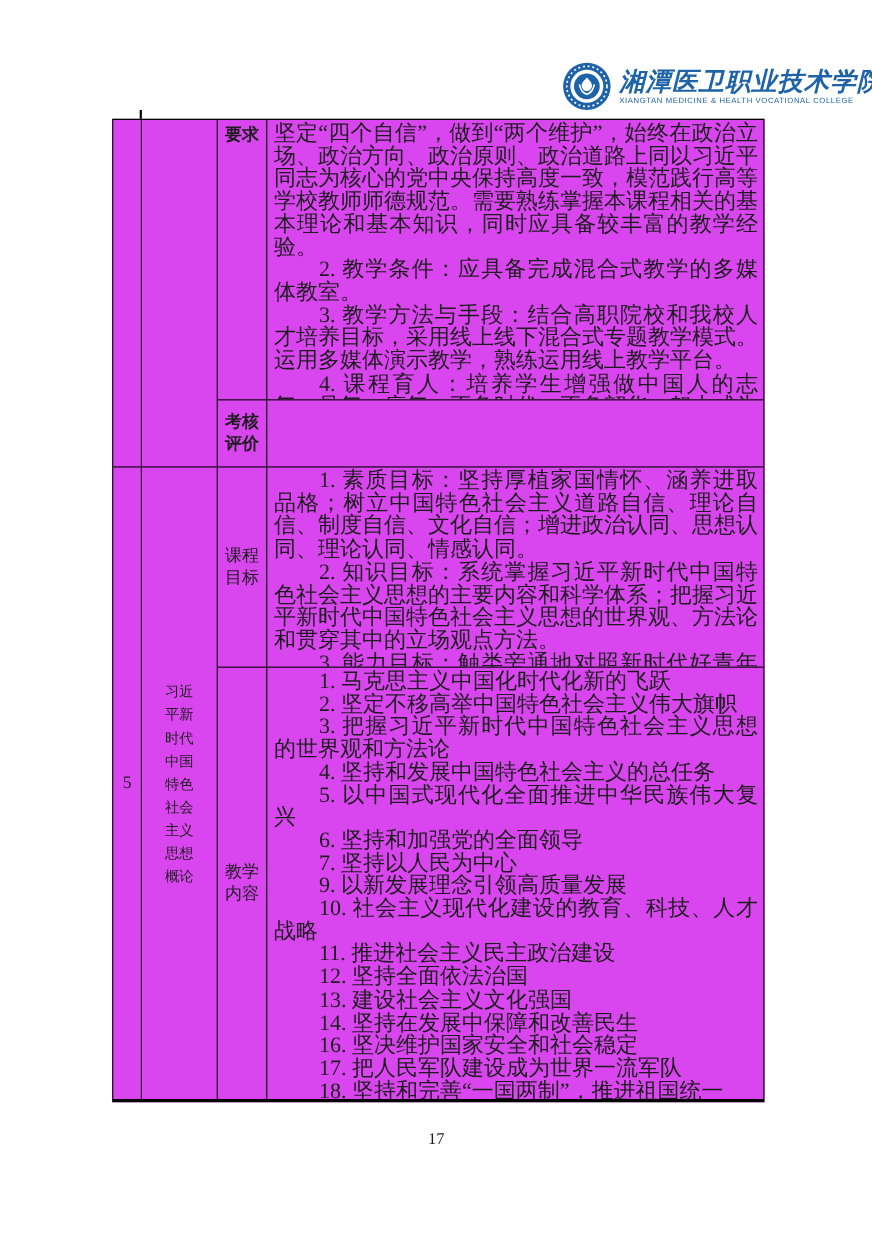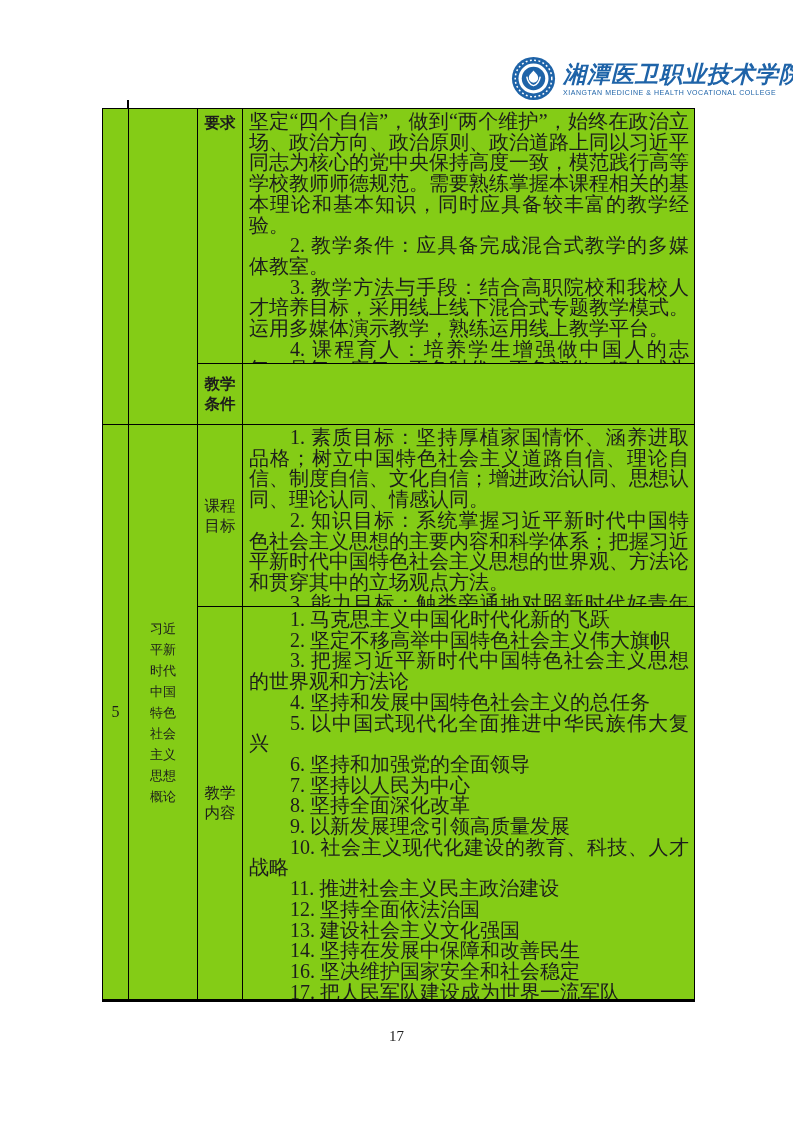--- a/index.html
+++ b/index.html
@@ -23,21 +23,21 @@
   .logo-en {
     font-family:"Liberation Sans","DejaVu Sans",sans-serif;
     font-size:7px; color:#1e63a8; letter-spacing:0.55px; margin-top:1px; white-space:nowrap;
   }
 
   
   .stub { position:absolute; top:100px; width:2px; height:8px; background:#000; }
   .table {
     position:absolute; left:102px; top:108px; width:593px;
     border:1.6px solid #000; border-bottom-width:3px;
-    background:#84cc16;
+    background:#d946ef;
   }
   .trow { display:flex; }
   .trow.row5 { border-top:1.6px solid #000; }
   .col-num {
     width:26px; flex:0 0 auto; border-right:1.4px solid #000;
     display:flex; align-items:center; justify-content:center;
     font-size:16px;
   }
   .col-course {
     width:69px; flex:0 0 auto; border-right:1.4px solid #000;
@@ -113,21 +113,21 @@
           <div class="lead">坚定“四个自信”，做到“两个维护”，始终在政治立场、政治方向、政治原则、政治道路上同以习近平同志为核心的党中央保持高度一致，模范践行高等学校教师师德规范。需要熟练掌握本课程相关的基本理论和基本知识，同时应具备较丰富的教学经验。</div>
           <div>
               <div class="para">2. 教学条件：应具备完成混合式教学的多媒体教室。</div>
               <div class="para">3. 教学方法与手段：结合高职院校和我校人才培养目标，采用线上线下混合式专题教学模式。运用多媒体演示教学，熟练运用线上教学平台。</div>
               <div class="para">4. 课程育人：培养学生增强做中国人的志气、骨气、底气，不负时代，不负韶华，努力成为堪当民族复兴重任的时代新人，成为中国特色社会主义事业的合格建设者和接班人。</div>
             </div>
         </div>
       </div>
       <div class="subrow second h-asm">
         <div class="sublabel bold">
-          <div class="lbl">教学条件</div>
+          <div class="lbl">考核评价</div>
         </div>
       </div>
     </div>
   </div>
 
   <div class="trow row5">
     <div class="col-num">5</div>
     <div class="col-course">
       <div class="course-name">习近平新时代中国特色社会主义思想概论</div>
     </div>
@@ -150,21 +150,20 @@
         </div>
         <div class="subcontent">
           <div>
               <div class="para">1. 马克思主义中国化时代化新的飞跃</div>
               <div class="para">2. 坚定不移高举中国特色社会主义伟大旗帜</div>
               <div class="para">3. 把握习近平新时代中国特色社会主义思想的世界观和方法论</div>
               <div class="para">4. 坚持和发展中国特色社会主义的总任务</div>
               <div class="para">5. 以中国式现代化全面推进中华民族伟大复兴</div>
               <div class="para">6. 坚持和加强党的全面领导</div>
               <div class="para">7. 坚持以人民为中心</div>
-              <div class="para">8. 坚持全面深化改革</div>
               <div class="para">9. 以新发展理念引领高质量发展</div>
               <div class="para">10. 社会主义现代化建设的教育、科技、人才战略</div>
               <div class="para">11. 推进社会主义民主政治建设</div>
               <div class="para">12. 坚持全面依法治国</div>
               <div class="para">13. 建设社会主义文化强国</div>
               <div class="para">14. 坚持在发展中保障和改善民生</div>
               <div class="para">16. 坚决维护国家安全和社会稳定</div>
               <div class="para">17. 把人民军队建设成为世界一流军队</div>
               <div class="para">18. 坚持和完善“一国两制”，推进祖国统一</div>
             </div>

